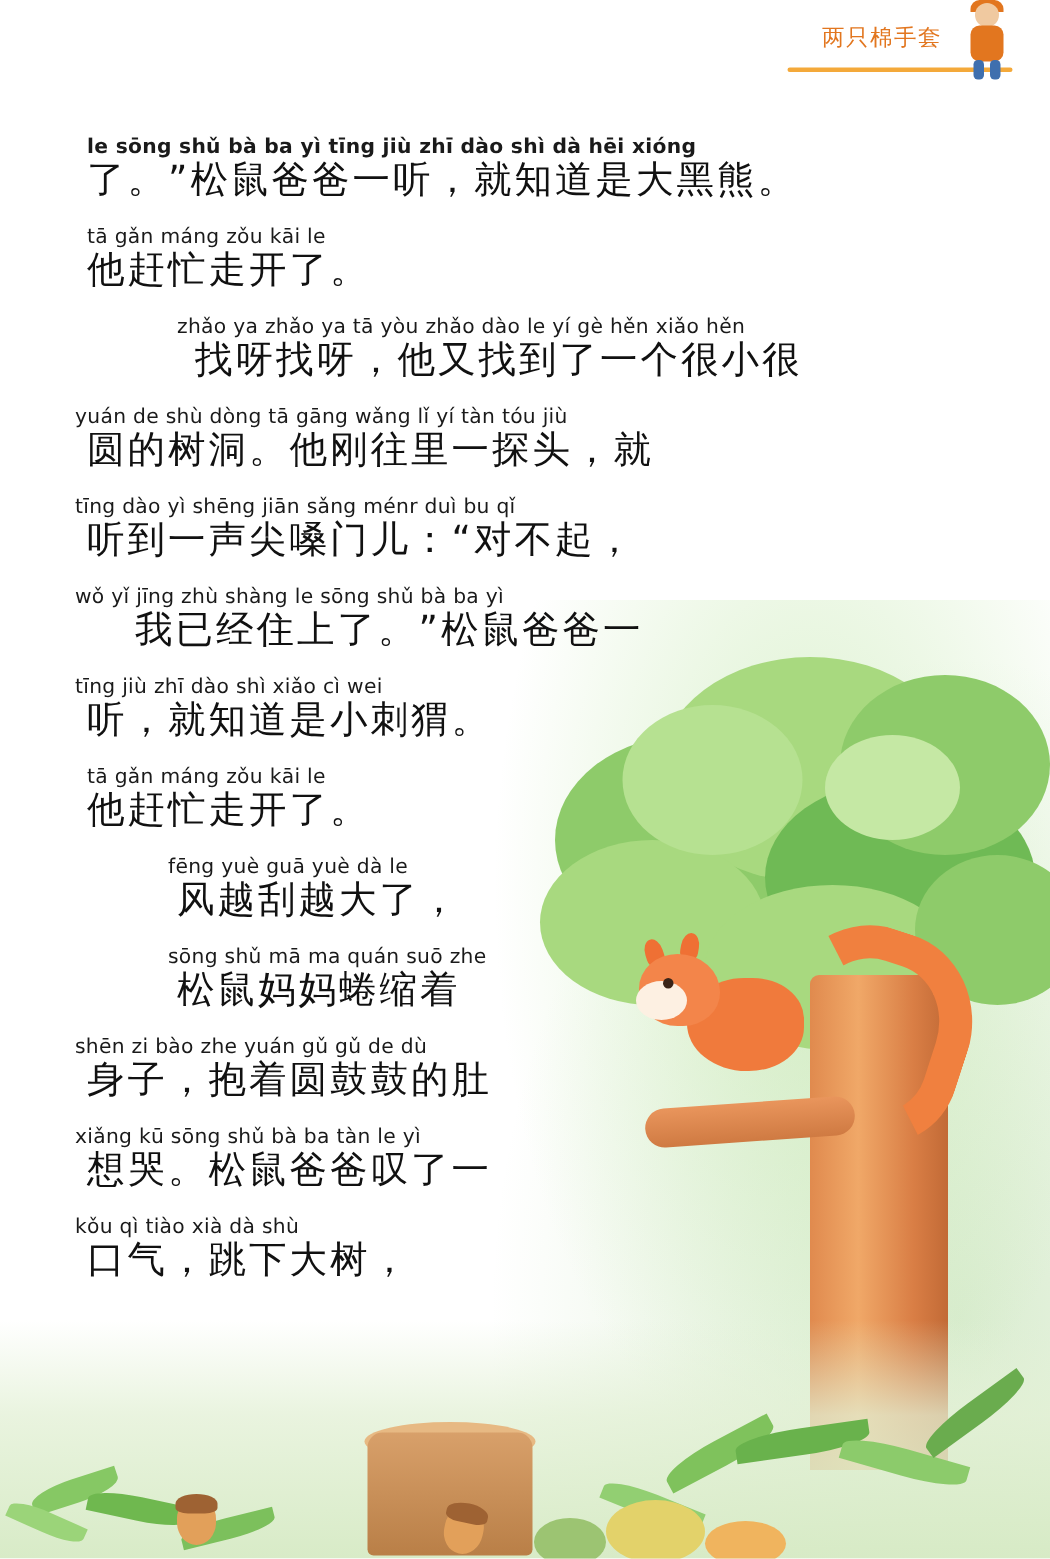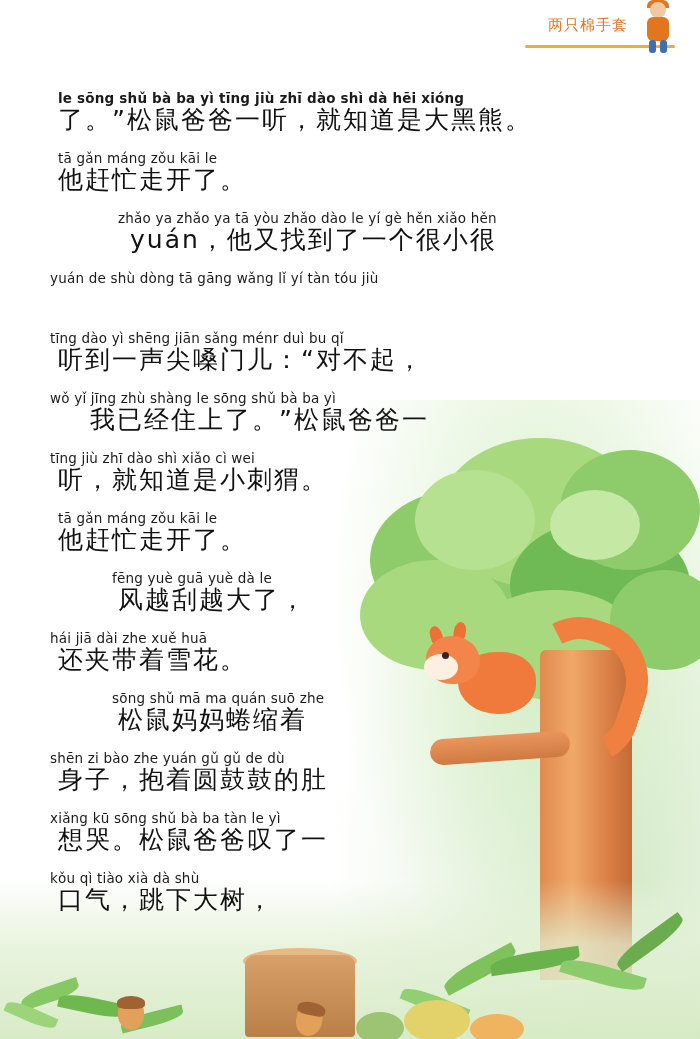--- a/index.html
+++ b/index.html
@@ -324,24 +324,25 @@
       <div class="line">
         <div class="pinyin-row" style="left: 58px; font-weight: bold;">le            sōng shǔ bà  ba   yì  tīng      jiù  zhī dào shì dà  hēi xióng</div>
         <div class="hanzi-row" style="left: 58px;">了。”松鼠爸爸一听，就知道是大黑熊。</div>
       </div>
       <div class="line">
         <div class="pinyin-row" style="left: 58px;">tā  gǎn máng zǒu kāi  le</div>
         <div class="hanzi-row" style="left: 58px;">他赶忙走开了。</div>
       </div>
       <div class="line">
         <div class="pinyin-row" style="left: 118px;">zhǎo ya zhǎo ya          tā  yòu zhǎo dào  le   yí   gè  hěn xiǎo hěn</div>
-        <div class="hanzi-row" style="left: 130px;">yuán，他又找到了一个很小很</div>
+        <div class="hanzi-row" style="left: 130px;">找呀找呀，他又找到了一个很小很</div>
       </div>
       <div class="line">
         <div class="pinyin-row" style="left: 50px;">yuán de  shù dòng        tā  gāng wǎng lǐ   yí  tàn tóu       jiù</div>
+        <div class="hanzi-row" style="left: 58px;">圆的树洞。他刚往里一探头，就</div>
       </div>
       <div class="line">
         <div class="pinyin-row" style="left: 50px;">tīng dào  yì  shēng jiān sǎng ménr            duì  bu  qǐ</div>
         <div class="hanzi-row" style="left: 58px;">听到一声尖嗓门儿：“对不起，</div>
       </div>
       <div class="line">
         <div class="pinyin-row" style="left: 50px;">wǒ  yǐ  jīng zhù shàng le        sōng shǔ bà  ba   yì</div>
         <div class="hanzi-row" style="left: 58px; margin-left: 32px;">我已经住上了。”松鼠爸爸一</div>
       </div>
       <div class="line">
@@ -350,24 +351,20 @@
       </div>
       <div class="line">
         <div class="pinyin-row" style="left: 58px;">tā  gǎn máng zǒu kāi  le</div>
         <div class="hanzi-row" style="left: 58px;">他赶忙走开了。</div>
       </div>
       <div class="line">
         <div class="pinyin-row" style="left: 112px;">fēng yuè guā yuè dà   le</div>
         <div class="hanzi-row" style="left: 118px;">风越刮越大了，</div>
       </div>
       <div class="line">
-        <div class="pinyin-row" style="left: 50px;">hái  jiā  dài zhe xuě huā</div>
-        <div class="hanzi-row" style="left: 58px;">还夹带着雪花。</div>
-      </div>
-      <div class="line">
         <div class="pinyin-row" style="left: 112px; text-align: right;">sōng shǔ mā  ma quán suō zhe</div>
         <div class="hanzi-row" style="left: 118px;">松鼠妈妈蜷缩着</div>
       </div>
       <div class="line">
         <div class="pinyin-row" style="left: 50px;">shēn zi          bào zhe yuán gǔ  gǔ   de dù</div>
         <div class="hanzi-row" style="left: 58px;">身子，抱着圆鼓鼓的肚</div>
       </div>
       <div class="line">
         <div class="pinyin-row" style="left: 50px;">xiǎng kū      sōng shǔ bà  ba tàn  le   yì</div>
         <div class="hanzi-row" style="left: 58px;">想哭。松鼠爸爸叹了一</div>

